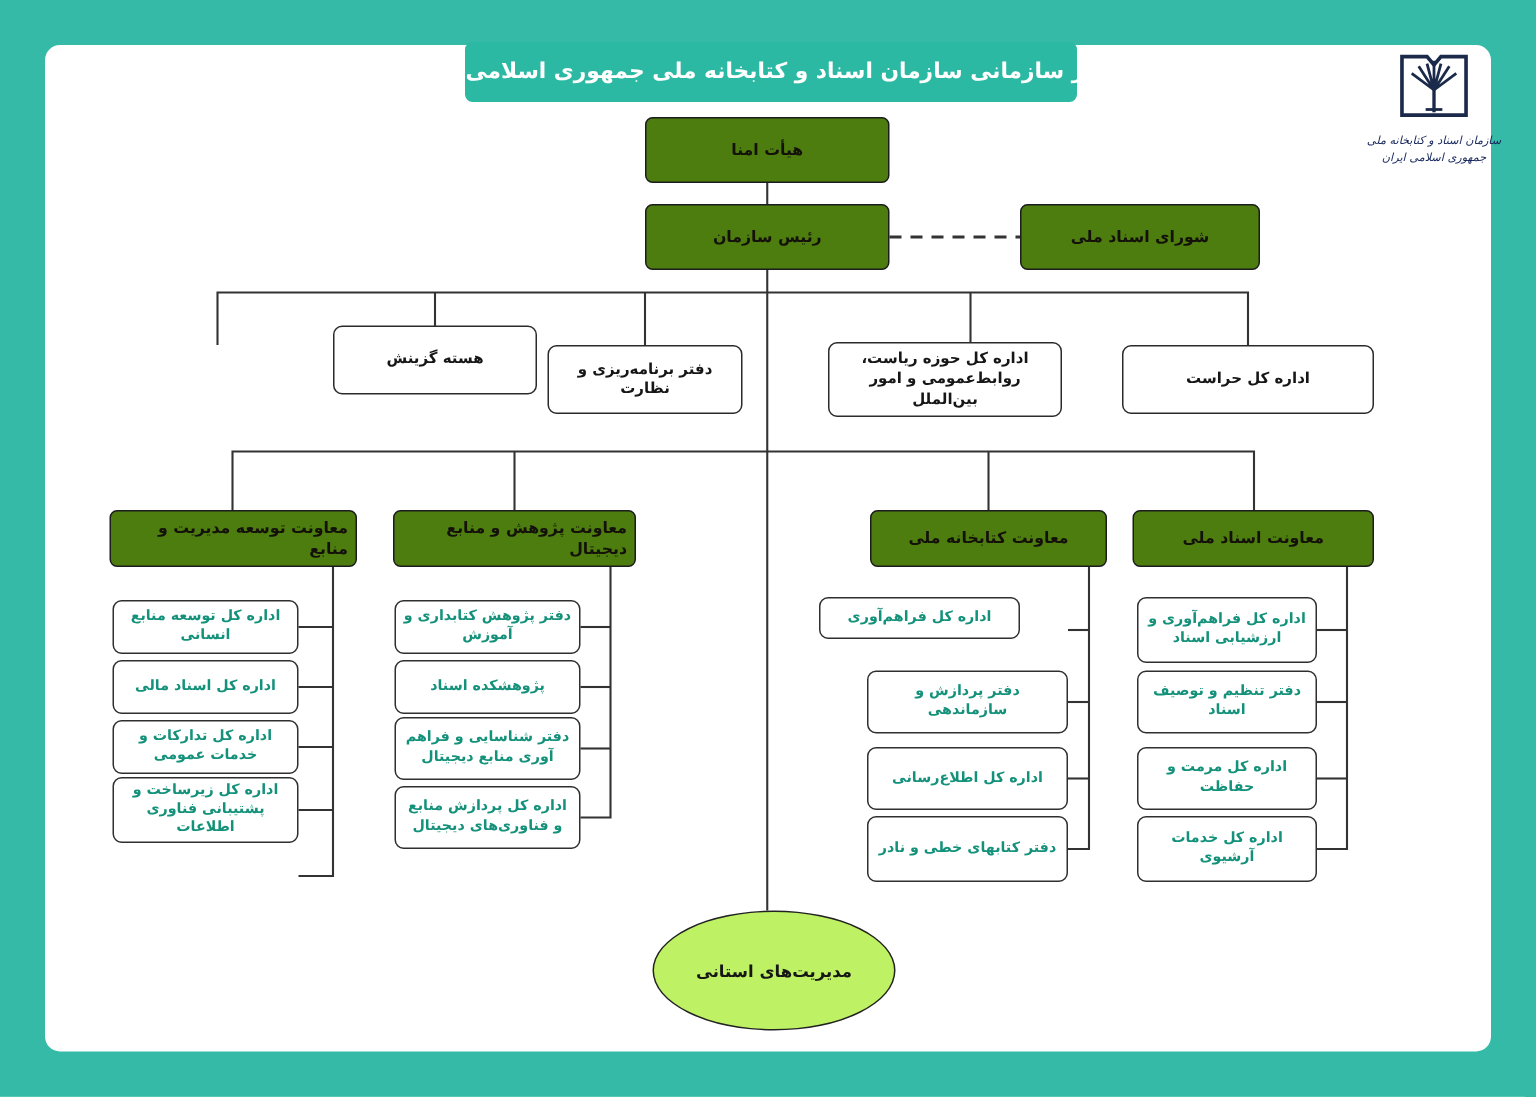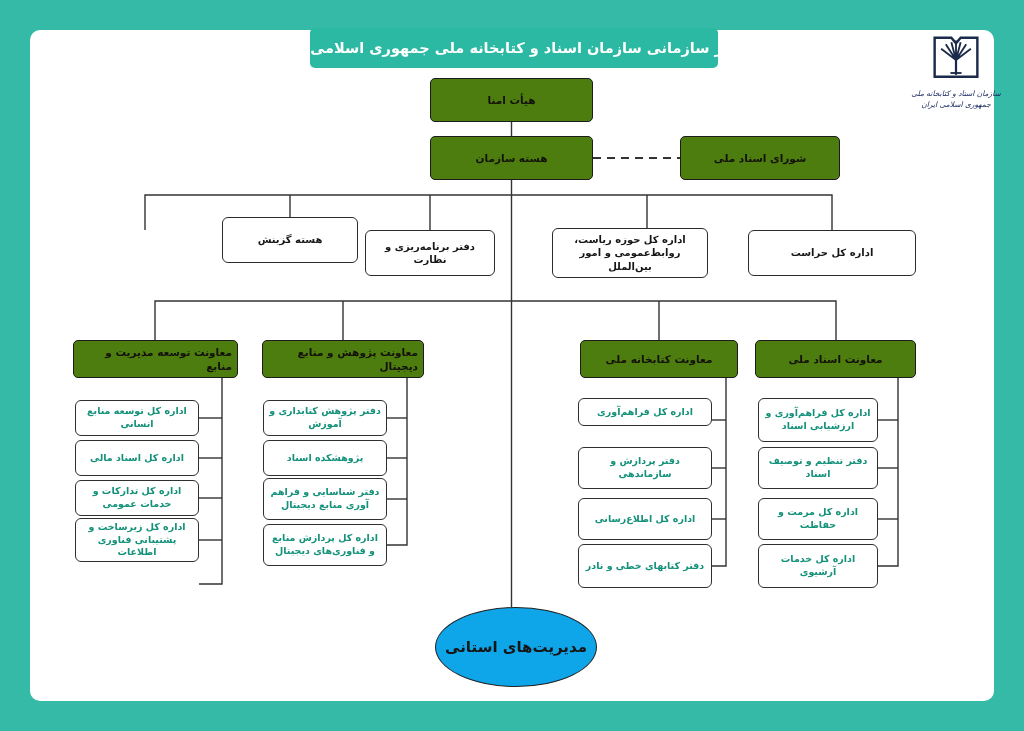--- a/index.html
+++ b/index.html
@@ -12,23 +12,23 @@
           border-radius:5px;display:flex;align-items:center;justify-content:center;
           color:#ffffff;font-weight:bold;font-size:14.5px;white-space:nowrap;}
   .node{position:absolute;box-sizing:border-box;display:flex;align-items:center;justify-content:center;
         text-align:center;padding:2px 5px;line-height:1.35;}
   .tan{background:#4d7c0f;border:1.8px solid #1c1c1c;border-radius:5px;
        font-weight:bold;font-size:10.5px;color:#14110a;text-align:right;}
   .staff{background:#ffffff;border:1.5px solid #2b2b2b;border-radius:6px;
          font-weight:bold;font-size:10px;color:#161616;}
   .office{background:#ffffff;border:1.5px solid #2f2f2f;border-radius:6px;
           font-weight:bold;font-size:9.5px;color:#14917A;}
-  .ellipse{position:absolute;left:435px;top:607px;width:160px;height:78px;background:#0ea5e9;
+  .ellipse{position:absolute;left:435px;top:607px;width:160px;height:78px;background:#bef264;
            border:1.6px solid #222222;border-radius:50%;display:flex;align-items:center;
-           justify-content:center;font-weight:bold;font-size:15px;color:#161616;}
+           justify-content:center;font-weight:bold;font-size:11px;color:#161616;}
   .logo{position:absolute;left:900px;top:34px;width:112px;height:92px;display:flex;
         flex-direction:column;align-items:center;}
   .logo-caption{margin-top:2px;font-size:7.5px;line-height:1.5;color:#16265c;font-style:italic;
                 text-align:center;white-space:nowrap;}
 </style>
 <title>نمودار سازمانی سازمان اسناد و کتابخانه ملی جمهوری اسلامی ایران</title></head>
 <body>
 
 <div class="stage">
   <div class="panel"></div>
@@ -70,21 +70,21 @@
       <path d="M7 4 H25 L30 10 L35 4 H53 V46 H7 Z" fill="#ffffff" stroke="#1b2a4a" stroke-width="2.6"></path>
       <path d="M30 44 V28" stroke="#1b2a4a" stroke-width="2.4"></path>
       <path d="M30 28 L14 16 M30 28 L19 11 M30 28 L25 9 M30 28 L30 7 M30 28 L35 9 M30 28 L41 11 M30 28 L46 16" stroke="#1b2a4a" stroke-width="2"></path>
       <path d="M24 42 H36" stroke="#1b2a4a" stroke-width="2"></path>
     </svg>
     <div class="logo-caption">سازمان اسناد و کتابخانه ملی</div>
     <div class="logo-caption" style="margin-top:0">جمهوری اسلامی ایران</div>
   </div>
 
   <div class="node tan" style="left:430px;top:78px;width:163px;height:44px">هیأت امنا</div>
-  <div class="node tan" style="left:430px;top:136px;width:163px;height:44px">هسته سازمان</div>
+  <div class="node tan" style="left:430px;top:136px;width:163px;height:44px">رئیس سازمان</div>
   <div class="node tan" style="left:680px;top:136px;width:160px;height:44px">شورای اسناد ملی</div>
 
   <div class="node staff" style="left:222px;top:217px;width:136px;height:46px">هسته گزینش</div>
   <div class="node staff" style="left:365px;top:230px;width:130px;height:46px">دفتر برنامه‌ریزی و نظارت</div>
   <div class="node staff" style="left:552px;top:228px;width:156px;height:50px">اداره کل حوزه ریاست، روابط‌عمومی و امور بین‌الملل</div>
   <div class="node staff" style="left:748px;top:230px;width:168px;height:46px">اداره کل حراست</div>
 
   <div class="node tan" style="left:73px;top:340px;width:165px;height:38px">معاونت توسعه مدیریت و منابع</div>
   <div class="node tan" style="left:262px;top:340px;width:162px;height:38px">معاونت پژوهش و منابع دیجیتال</div>
   <div class="node tan" style="left:580px;top:340px;width:158px;height:38px">معاونت کتابخانه ملی</div>
@@ -93,21 +93,21 @@
   <div class="node office" style="left:75px;top:400px;width:124px;height:36px">اداره کل توسعه منابع انسانی</div>
   <div class="node office" style="left:75px;top:440px;width:124px;height:36px">اداره کل اسناد مالی</div>
   <div class="node office" style="left:75px;top:480px;width:124px;height:36px">اداره کل تدارکات و خدمات عمومی</div>
   <div class="node office" style="left:75px;top:518px;width:124px;height:44px">اداره کل زیرساخت و پشتیبانی فناوری اطلاعات</div>
 
   <div class="node office" style="left:263px;top:400px;width:124px;height:36px">دفتر پژوهش کتابداری و آموزش</div>
   <div class="node office" style="left:263px;top:440px;width:124px;height:36px">پژوهشکده اسناد</div>
   <div class="node office" style="left:263px;top:478px;width:124px;height:42px">دفتر شناسایی و فراهم آوری منابع دیجیتال</div>
   <div class="node office" style="left:263px;top:524px;width:124px;height:42px">اداره کل پردازش منابع و فناوری‌های دیجیتال</div>
 
-  <div class="node office" style="left:578px;top:398px;width:134px;height:28px">اداره کل فراهم‌آوری</div>
+  <div class="node office" style="left:546px;top:398px;width:134px;height:28px">اداره کل فراهم‌آوری</div>
   <div class="node office" style="left:578px;top:447px;width:134px;height:42px">دفتر پردازش و سازماندهی</div>
   <div class="node office" style="left:578px;top:498px;width:134px;height:42px">اداره کل اطلاع‌رسانی</div>
   <div class="node office" style="left:578px;top:544px;width:134px;height:44px">دفتر کتابهای خطی و نادر</div>
 
   <div class="node office" style="left:758px;top:398px;width:120px;height:44px">اداره کل فراهم‌آوری و ارزشیابی اسناد</div>
   <div class="node office" style="left:758px;top:447px;width:120px;height:42px">دفتر تنظیم و توصیف اسناد</div>
   <div class="node office" style="left:758px;top:498px;width:120px;height:42px">اداره کل مرمت و حفاظت</div>
   <div class="node office" style="left:758px;top:544px;width:120px;height:44px">اداره کل خدمات آرشیوی</div>
 
   <div class="ellipse">مدیریت‌های استانی</div>

